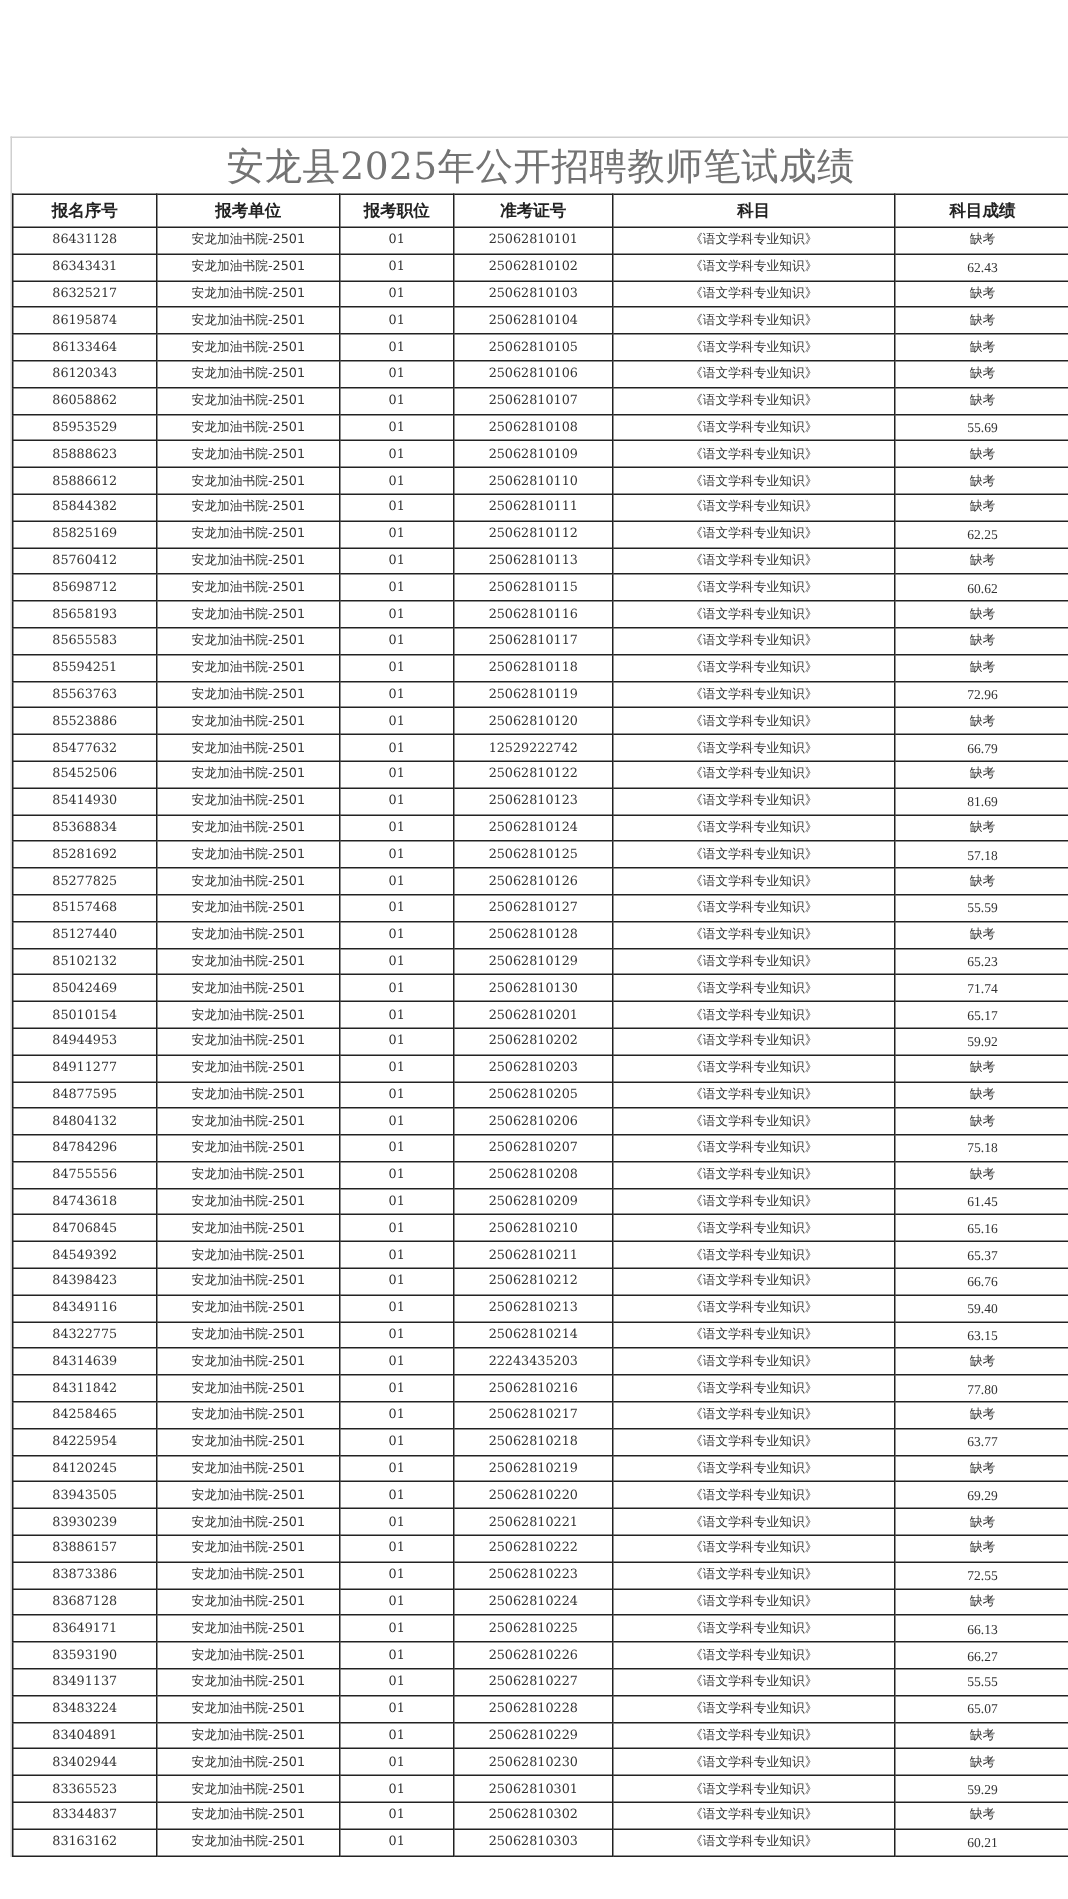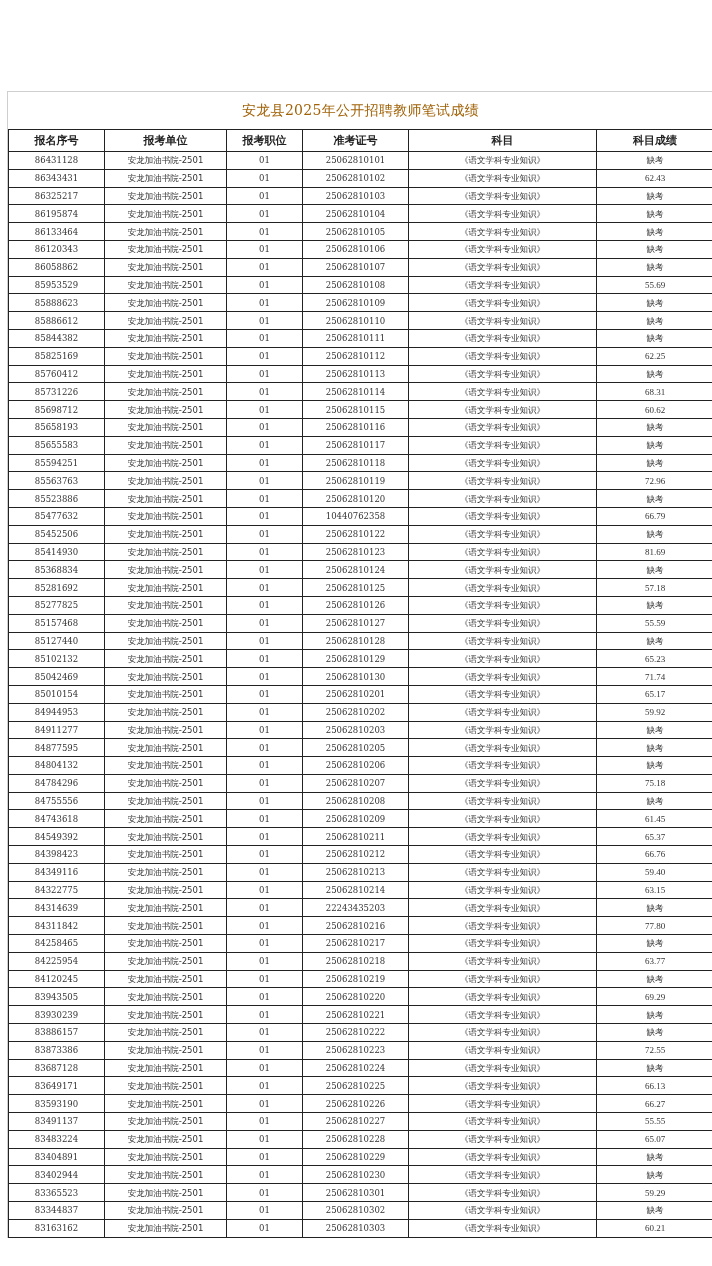--- a/index.html
+++ b/index.html
@@ -1,18 +1,18 @@
 <!DOCTYPE html>
 <html><head>
 <meta charset="utf-8">
 <style>
   html, body { margin: 0; padding: 0; background: #ffffff; }
   body { width: 712px; height: 1266px; overflow: hidden; position: relative; font-family: "DejaVu Serif", "Liberation Serif", serif; color: #111; }
   .sheet { position: absolute; left: 7px; top: 91px; width: 705px; border-left: 1px solid #cfcfcf; border-top: 1px solid #cfcfcf; }
-  .title-row { height: 37px; display: flex; align-items: center; justify-content: center; font-size: 14px; color: #a16207; letter-spacing: 0.3px; }
+  .title-row { height: 37px; display: flex; align-items: center; justify-content: center; font-size: 25px; color: #737373; letter-spacing: 0.3px; }
   table { border-collapse: collapse; width: 705px; table-layout: fixed; }
   th, td { border: 1px solid #222; text-align: center; padding: 0; overflow: hidden; white-space: nowrap; }
   th { height: 21px; font-family: Liberation Mono, monospace; font-weight: bold; font-size: 11px; color: #222; }
   td { height: 16.8px; font-size: 8.5px; color: #333; line-height: 16px; }
   td.unit, td.subj, td.miss { font-family: "DejaVu Sans", "Liberation Sans", sans-serif; font-size: 8.5px; }
   td.score { font-family: "Liberation Serif", serif; font-size: 9px; }
   col.c1 { width: 96px; } col.c2 { width: 122px; } col.c3 { width: 76px; }
   col.c4 { width: 106px; } col.c5 { width: 188px; } col.c6 { width: 117px; }
 </style>
 </head>
@@ -138,28 +138,20 @@
         </tr>
         <tr>
           <td class="id">85760412</td>
           <td class="unit">安龙加油书院-2501</td>
           <td class="pos">01</td>
           <td class="ticket">25062810113</td>
           <td class="subj">《语文学科专业知识》</td>
           <td class="miss">缺考</td>
         </tr>
         <tr>
-          <td class="id">85731226</td>
-          <td class="unit">安龙加油书院-2501</td>
-          <td class="pos">01</td>
-          <td class="ticket">25062810114</td>
-          <td class="subj">《语文学科专业知识》</td>
-          <td class="score">68.31</td>
-        </tr>
-        <tr>
           <td class="id">85698712</td>
           <td class="unit">安龙加油书院-2501</td>
           <td class="pos">01</td>
           <td class="ticket">25062810115</td>
           <td class="subj">《语文学科专业知识》</td>
           <td class="score">60.62</td>
         </tr>
         <tr>
           <td class="id">85658193</td>
           <td class="unit">安龙加油书院-2501</td>
@@ -197,21 +189,21 @@
           <td class="unit">安龙加油书院-2501</td>
           <td class="pos">01</td>
           <td class="ticket">25062810120</td>
           <td class="subj">《语文学科专业知识》</td>
           <td class="miss">缺考</td>
         </tr>
         <tr>
           <td class="id">85477632</td>
           <td class="unit">安龙加油书院-2501</td>
           <td class="pos">01</td>
-          <td class="ticket">10440762358</td>
+          <td class="ticket">12529222742</td>
           <td class="subj">《语文学科专业知识》</td>
           <td class="score">66.79</td>
         </tr>
         <tr>
           <td class="id">85452506</td>
           <td class="unit">安龙加油书院-2501</td>
           <td class="pos">01</td>
           <td class="ticket">25062810122</td>
           <td class="subj">《语文学科专业知识》</td>
           <td class="miss">缺考</td>
@@ -336,20 +328,28 @@
           <td class="subj">《语文学科专业知识》</td>
           <td class="miss">缺考</td>
         </tr>
         <tr>
           <td class="id">84743618</td>
           <td class="unit">安龙加油书院-2501</td>
           <td class="pos">01</td>
           <td class="ticket">25062810209</td>
           <td class="subj">《语文学科专业知识》</td>
           <td class="score">61.45</td>
+        </tr>
+        <tr>
+          <td class="id">84706845</td>
+          <td class="unit">安龙加油书院-2501</td>
+          <td class="pos">01</td>
+          <td class="ticket">25062810210</td>
+          <td class="subj">《语文学科专业知识》</td>
+          <td class="score">65.16</td>
         </tr>
         <tr>
           <td class="id">84549392</td>
           <td class="unit">安龙加油书院-2501</td>
           <td class="pos">01</td>
           <td class="ticket">25062810211</td>
           <td class="subj">《语文学科专业知识》</td>
           <td class="score">65.37</td>
         </tr>
         <tr>

